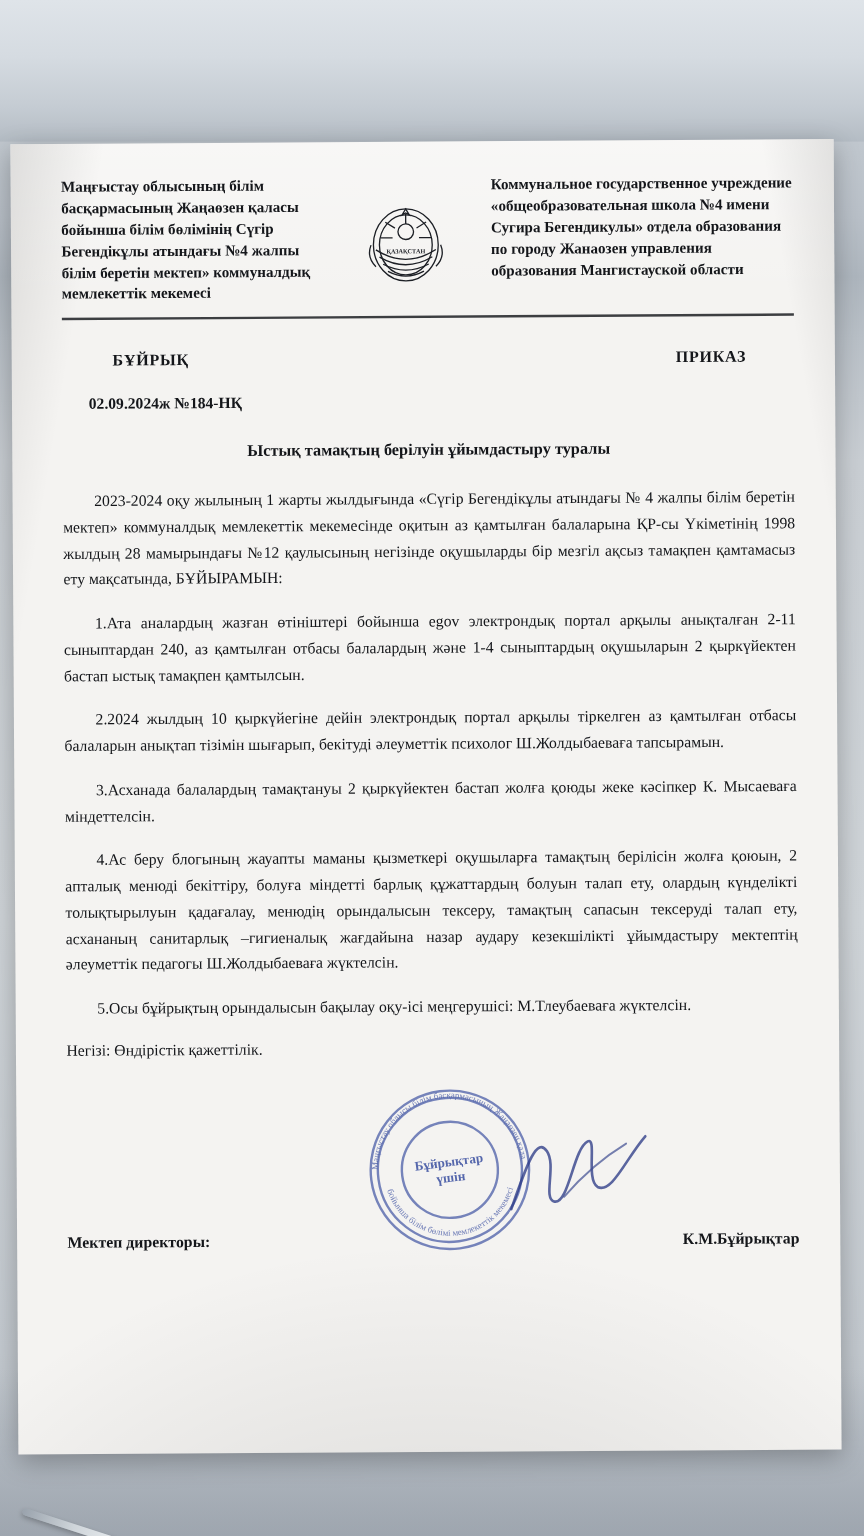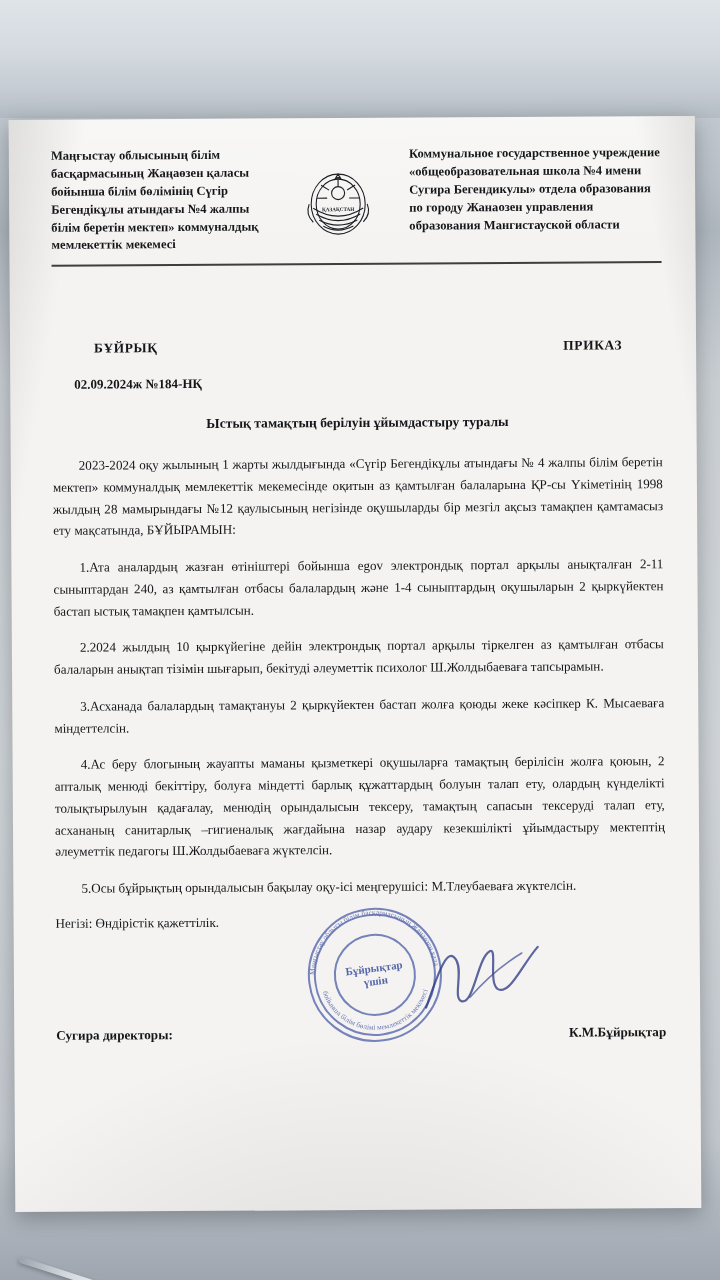--- a/index.html
+++ b/index.html
@@ -73,21 +73,21 @@
   .emblem svg{display:block;}
 
   .rule{
     margin:10px 0 0 0;height:2px;background:#1b1d22;opacity:.85;
   }
 
   .doc-title-row{
     display:flex;justify-content:space-between;align-items:baseline;
     margin-top:26px;font-weight:bold;font-size:13.4px;letter-spacing:.6px;
   }
-  .doc-title-row .left{padding-left:42px;margin-top:48px;}
+  .doc-title-row .left{padding-left:42px;}
   .doc-title-row .right{padding-right:40px;}
 
   .docnum{margin-top:20px;padding-left:22px;font-weight:bold;font-size:13px;}
 
   .subject{
     margin-top:24px;text-align:center;font-weight:bold;font-size:13.6px;
   }
 
   .body{margin-top:22px;font-size:13.1px;line-height:1.66;text-align:justify;}
   .body p{margin:0 0 15px 0;text-indent:26px;}
@@ -167,21 +167,21 @@
       <p>2023-2024 оқу жылының 1 жарты жылдығында «Сүгір Бегендікұлы атындағы № 4 жалпы білім беретін мектеп» коммуналдық мемлекеттік мекемесінде оқитын аз қамтылған балаларына ҚР-сы Үкіметінің 1998 жылдың 28 мамырындағы №12 қаулысының негізінде оқушыларды бір мезгіл ақсыз тамақпен қамтамасыз ету мақсатында, БҰЙЫРАМЫН:</p>
       <p>1.Ата аналардың жазған өтініштері бойынша egov электрондық портал арқылы анықталған 2-11 сыныптардан 240, аз қамтылған отбасы балалардың және 1-4 сыныптардың оқушыларын  2 қыркүйектен бастап ыстық тамақпен қамтылсын.</p>
       <p>2.2024 жылдың 10 қыркүйегіне дейін электрондық портал арқылы тіркелген аз қамтылған отбасы балаларын анықтап тізімін шығарып, бекітуді әлеуметтік психолог Ш.Жолдыбаеваға тапсырамын.</p>
       <p>3.Асханада балалардың тамақтануы 2 қыркүйектен бастап жолға қоюды жеке кәсіпкер К. Мысаеваға міндеттелсін.</p>
       <p>4.Ас беру блогының жауапты маманы қызметкері оқушыларға тамақтың берілісін жолға қоюын, 2 апталық менюді бекіттіру, болуға міндетті барлық құжаттардың болуын талап ету, олардың   күнделікті толықтырылуын қадағалау, менюдің орындалысын тексеру, тамақтың сапасын тексеруді талап ету, асхананың санитарлық –гигиеналық жағдайына назар аудару кезекшілікті ұйымдастыру мектептің әлеуметтік педагогы Ш.Жолдыбаеваға жүктелсін.</p>
       <p class="tight">5.Осы бұйрықтың орындалысын бақылау оқу-ісі меңгерушісі: М.Тлеубаеваға жүктелсін.</p>
       <div class="basis">Негізі: Өндірістік қажеттілік.</div>
     </div>
 
     <div class="sign-row">
-      <div>Сугира директоры:</div>
+      <div>Мектеп директоры:</div>
       <div>К.М.Бұйрықтар</div>
     </div>
 
     <div class="stamp">
       <svg width="170" height="170" viewBox="0 0 170 170" aria-hidden="true">
         <defs>
           <path id="arcTop" d="M25,85 a60,60 0 0 1 120,0"></path>
           <path id="arcBot" d="M30,85 a55,55 0 0 0 110,0"></path>
         </defs>
         <g fill="none" stroke="#3a4fa0" stroke-width="2" opacity="0.8">

